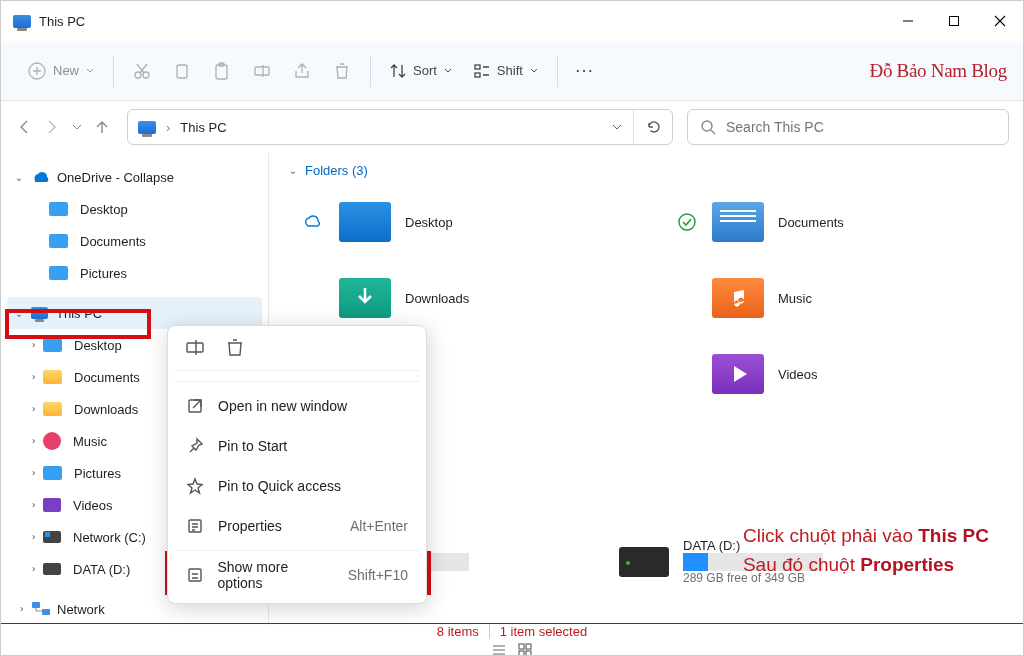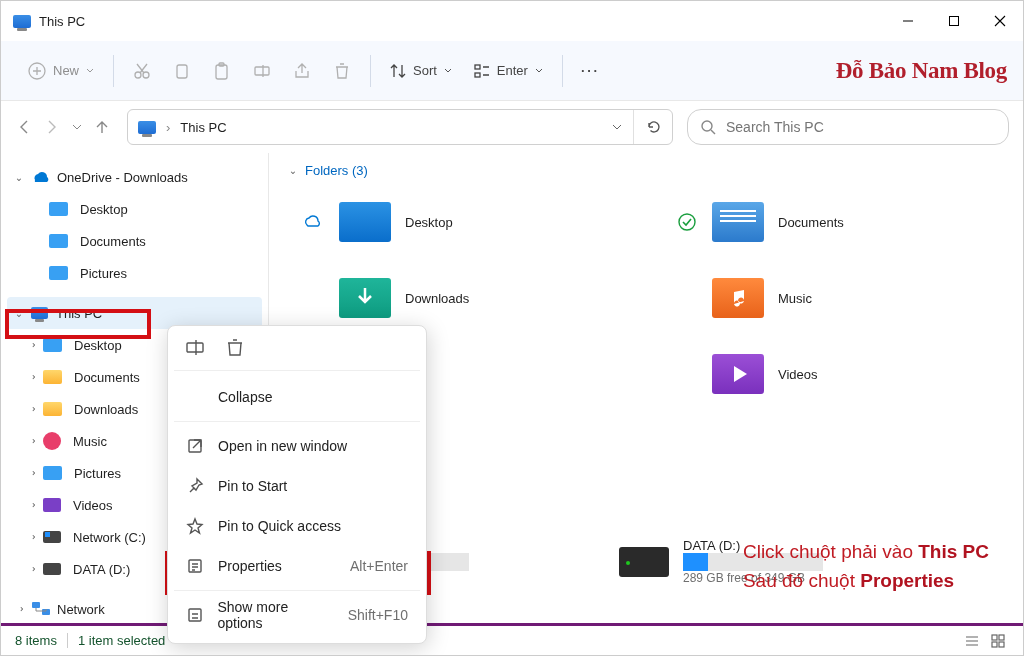--- a/index.html
+++ b/index.html
@@ -11,29 +11,29 @@
   .pc-icon { width: 18px; height: 13px; background: linear-gradient(#3a8ee6,#1e6dd3); border-radius: 2px; display: inline-block; position: relative; }
   .pc-icon::after { content: ""; position: absolute; left: 4px; right: 4px; bottom: -3px; height: 3px; background: #888; border-radius: 1px; }
   .win-controls { display: flex; }
   .win-btn { width: 46px; height: 40px; display: flex; align-items: center; justify-content: center; color: #000; }
 
   
   .ribbon { background: #f6f9fe; height: 60px; display: flex; align-items: center; padding: 0 16px; justify-content: space-between; border-bottom: 1px solid #e8e8e8; }
   .ribbon-left { display: flex; align-items: center; gap: 0; color: #8b8b8b; }
   .ribbon-btn { height: 44px; display: flex; align-items: center; justify-content: center; padding: 0 10px; border-radius: 6px; gap: 6px; }
   .sep { width: 1px; height: 32px; background: #d3dbe8; margin: 0 8px; }
-  .logo { font-size: 23px; font-weight: 700; color: #b11f2c; font-family: 'Times New Roman', serif; letter-spacing: -0.3px; }
+  .logo { font-size: 19px; font-weight: 400; color: #b11f2c; font-family: 'Times New Roman', serif; letter-spacing: -0.3px; }
 
   
   .navrow { height: 52px; display: flex; align-items: center; padding: 0 14px; gap: 14px; }
   .nav-arrows { display: flex; align-items: center; gap: 10px; color: #999; padding-right: 2px; }
   .addr { flex: 1; border: 1px solid #d0d0d0; border-radius: 6px; height: 36px; display: flex; align-items: center; padding: 0 10px; gap: 10px; }
   .addr-path { flex: 1; display: flex; align-items: center; gap: 10px; font-size: 13px; }
   .refresh-wrap { display: flex; align-items: center; padding-left: 12px; border-left: 1px solid #e0e0e0; height: 100%; }
-  .search { width: 322px; border: 1px solid #d0d0d0; border-radius: 14px; height: 36px; display: flex; align-items: center; padding: 0 12px; gap: 10px; color: #6f6f6f; }
+  .search { width: 322px; border: 1px solid #d0d0d0; border-radius: 6px; height: 36px; display: flex; align-items: center; padding: 0 12px; gap: 10px; color: #6f6f6f; }
   .search input { border: none; outline: none; flex: 1; font-size: 14px; color: #555; }
 
   
   .split { display: flex; height: calc(656px - 40px - 60px - 52px - 32px); }
   .sidebar { width: 268px; border-right: 1px solid #e8e8e8; padding: 8px 6px; }
   .tree-item { display: flex; align-items: center; height: 32px; gap: 6px; padding-left: 6px; border-radius: 4px; font-size: 13px; }
   .tree-item.sel { background: #e5f1fb; }
   .red-box { position: absolute; border: 4px solid #d40f14; pointer-events: none; }
   .tree-icon { width: 20px; height: 20px; display: flex; align-items: center; justify-content: center; }
   .chev { width: 12px; height: 12px; display: flex; align-items: center; justify-content: center; color: #666; font-size: 10px; }
@@ -53,25 +53,25 @@
   .ssd { width:50px; height:30px; background:#2a2a2a; border-radius:3px; position:relative; }
   .ssd::after { content:""; position:absolute; left:7px; top:14px; width:4px; height:4px; background:#1ec81e; border-radius:50%; }
 
   
   .ctx { position:absolute; left:166px; top:324px; width:260px; background:#fff; border:1px solid #ddd; border-radius:8px; box-shadow: 1px 4px 22px rgba(0,0,0,0.18); padding: 8px 6px; z-index: 50; display:flex; flex-direction:column; }
   .ctx-icons { display:flex; gap:18px; padding: 2px 10px 12px 10px; border-bottom:1px solid #eee; margin-bottom: 6px; color:#555; }
   .ctx-item { display:flex; align-items:center; height:40px; padding:0 12px; gap:14px; border-radius:6px; color:#222; font-size:14px; }
   .ctx-item .kbd { margin-left:auto; color:#6f6f6f; font-size:14px; }
 
   
-  .callout { position:absolute; right:34px; bottom:60px; text-align:left; font-family:'Segoe UI', sans-serif; font-size:19px; color:#c01b23; line-height:1.5; }
+  .callout { position:absolute; right:34px; bottom:76px; text-align:left; font-family:'Segoe UI', sans-serif; font-size:19px; color:#c01b23; line-height:1.5; }
   .callout b { font-weight:700; color:#b11320; }
 
   
-  .status { position:absolute; left:0; right:0; bottom:0; height:32px; border-top:3px solid #701a75; display:flex; align-items:center; padding:0 14px; color:#14532d; font-size:13px; justify-content:space-between; }
+  .status { position:absolute; left:0; right:0; bottom:0; height:32px; border-top:1px solid #701a75; display:flex; align-items:center; padding:0 14px; color:#b91c1c; font-size:13px; justify-content:space-between;flex-direction:column; }
   .status .vmodes { display:flex; gap:4px; color:#6a6a6a; }
   .vm { width:22px; height:22px; display:flex; align-items:center; justify-content:center; border:1px solid transparent; border-radius:3px; }
 
   svg { display:block; }
 </style>
 </head>
 <body>
 
 <div class="titlebar">
   <div class="titlebar-left">
@@ -153,21 +153,21 @@
         <svg width="10" height="10">
           <path d="M2 3l3 3 3-3" fill="none" stroke="#555"></path>
         </svg>
       </div>
     <div class="ribbon-btn" style="color:#444;">
         <svg width="18" height="18" stroke="#444" fill="none" stroke-width="1.3">
           <rect x="2" y="3" width="5" height="4"></rect>
           <rect x="2" y="11" width="5" height="4"></rect>
           <path d="M10 5h6M10 13h6"></path>
         </svg>
-        <span>Enter</span>
+        <span>Shift</span>
         <svg width="10" height="10">
           <path d="M2 3l3 3 3-3" fill="none" stroke="#555"></path>
         </svg>
       </div>
     <div class="sep"></div>
     <div class="ribbon-btn" style="color:#444; letter-spacing:2px; font-weight:bold;">···</div>
   </div>
   <div class="logo">Đỗ Bảo Nam Blog</div>
 </div>
 
@@ -220,21 +220,21 @@
 
 <div class="split">
   <div class="sidebar">
     <div class="tree-item">
         <span class="chev">⌄</span>
         <span class="tree-icon">
           <svg width="20" height="14">
             <path d="M4 10a4 4 0 0 1 3-6 5 5 0 0 1 9 3 3 3 0 0 1 0 5H4a2.5 2.5 0 0 1 0-2z" fill="#0078d4"></path>
           </svg>
         </span>
-        <span>OneDrive - Downloads</span>
+        <span>OneDrive - Collapse</span>
       </div>
     <div class="tree-item" style="padding-left:24px;">
         <span class="spacer"></span>
         <span class="fld bl"></span>
         <span style="margin-left:6px;">Desktop</span>
       </div>
     <div class="tree-item" style="padding-left:24px;">
         <span class="spacer"></span>
         <span class="fld bl"></span>
         <span style="margin-left:6px;">Documents</span>
@@ -404,24 +404,20 @@
           <rect x="3" y="7" width="16" height="9" rx="1"></rect>
           <path d="M12 4v15"></path>
         </svg>
       </span>
     <span>
         <svg width="22" height="22" stroke="#555" fill="none" stroke-width="1.4">
           <path d="M5 7h12l-1 12H6zM4 7h14M9 4h4"></path>
         </svg>
       </span>
   </div>
-  <div class="ctx-item">
-      <span style="width:18px;"></span>
-      <span>Collapse</span>
-    </div>
   <div style="height:1px;background:#eee;margin:4px 0;"></div>
   <div class="ctx-item">
       <svg width="18" height="18" stroke="#555" fill="none" stroke-width="1.4">
         <rect x="3" y="3" width="12" height="12" rx="1"></rect>
         <path d="M8 3h7v7M15 3l-8 8"></path>
       </svg>
       <span>Open in new window</span>
     </div>
   <div class="ctx-item">
       <svg width="18" height="18" stroke="#555" fill="none" stroke-width="1.4">

